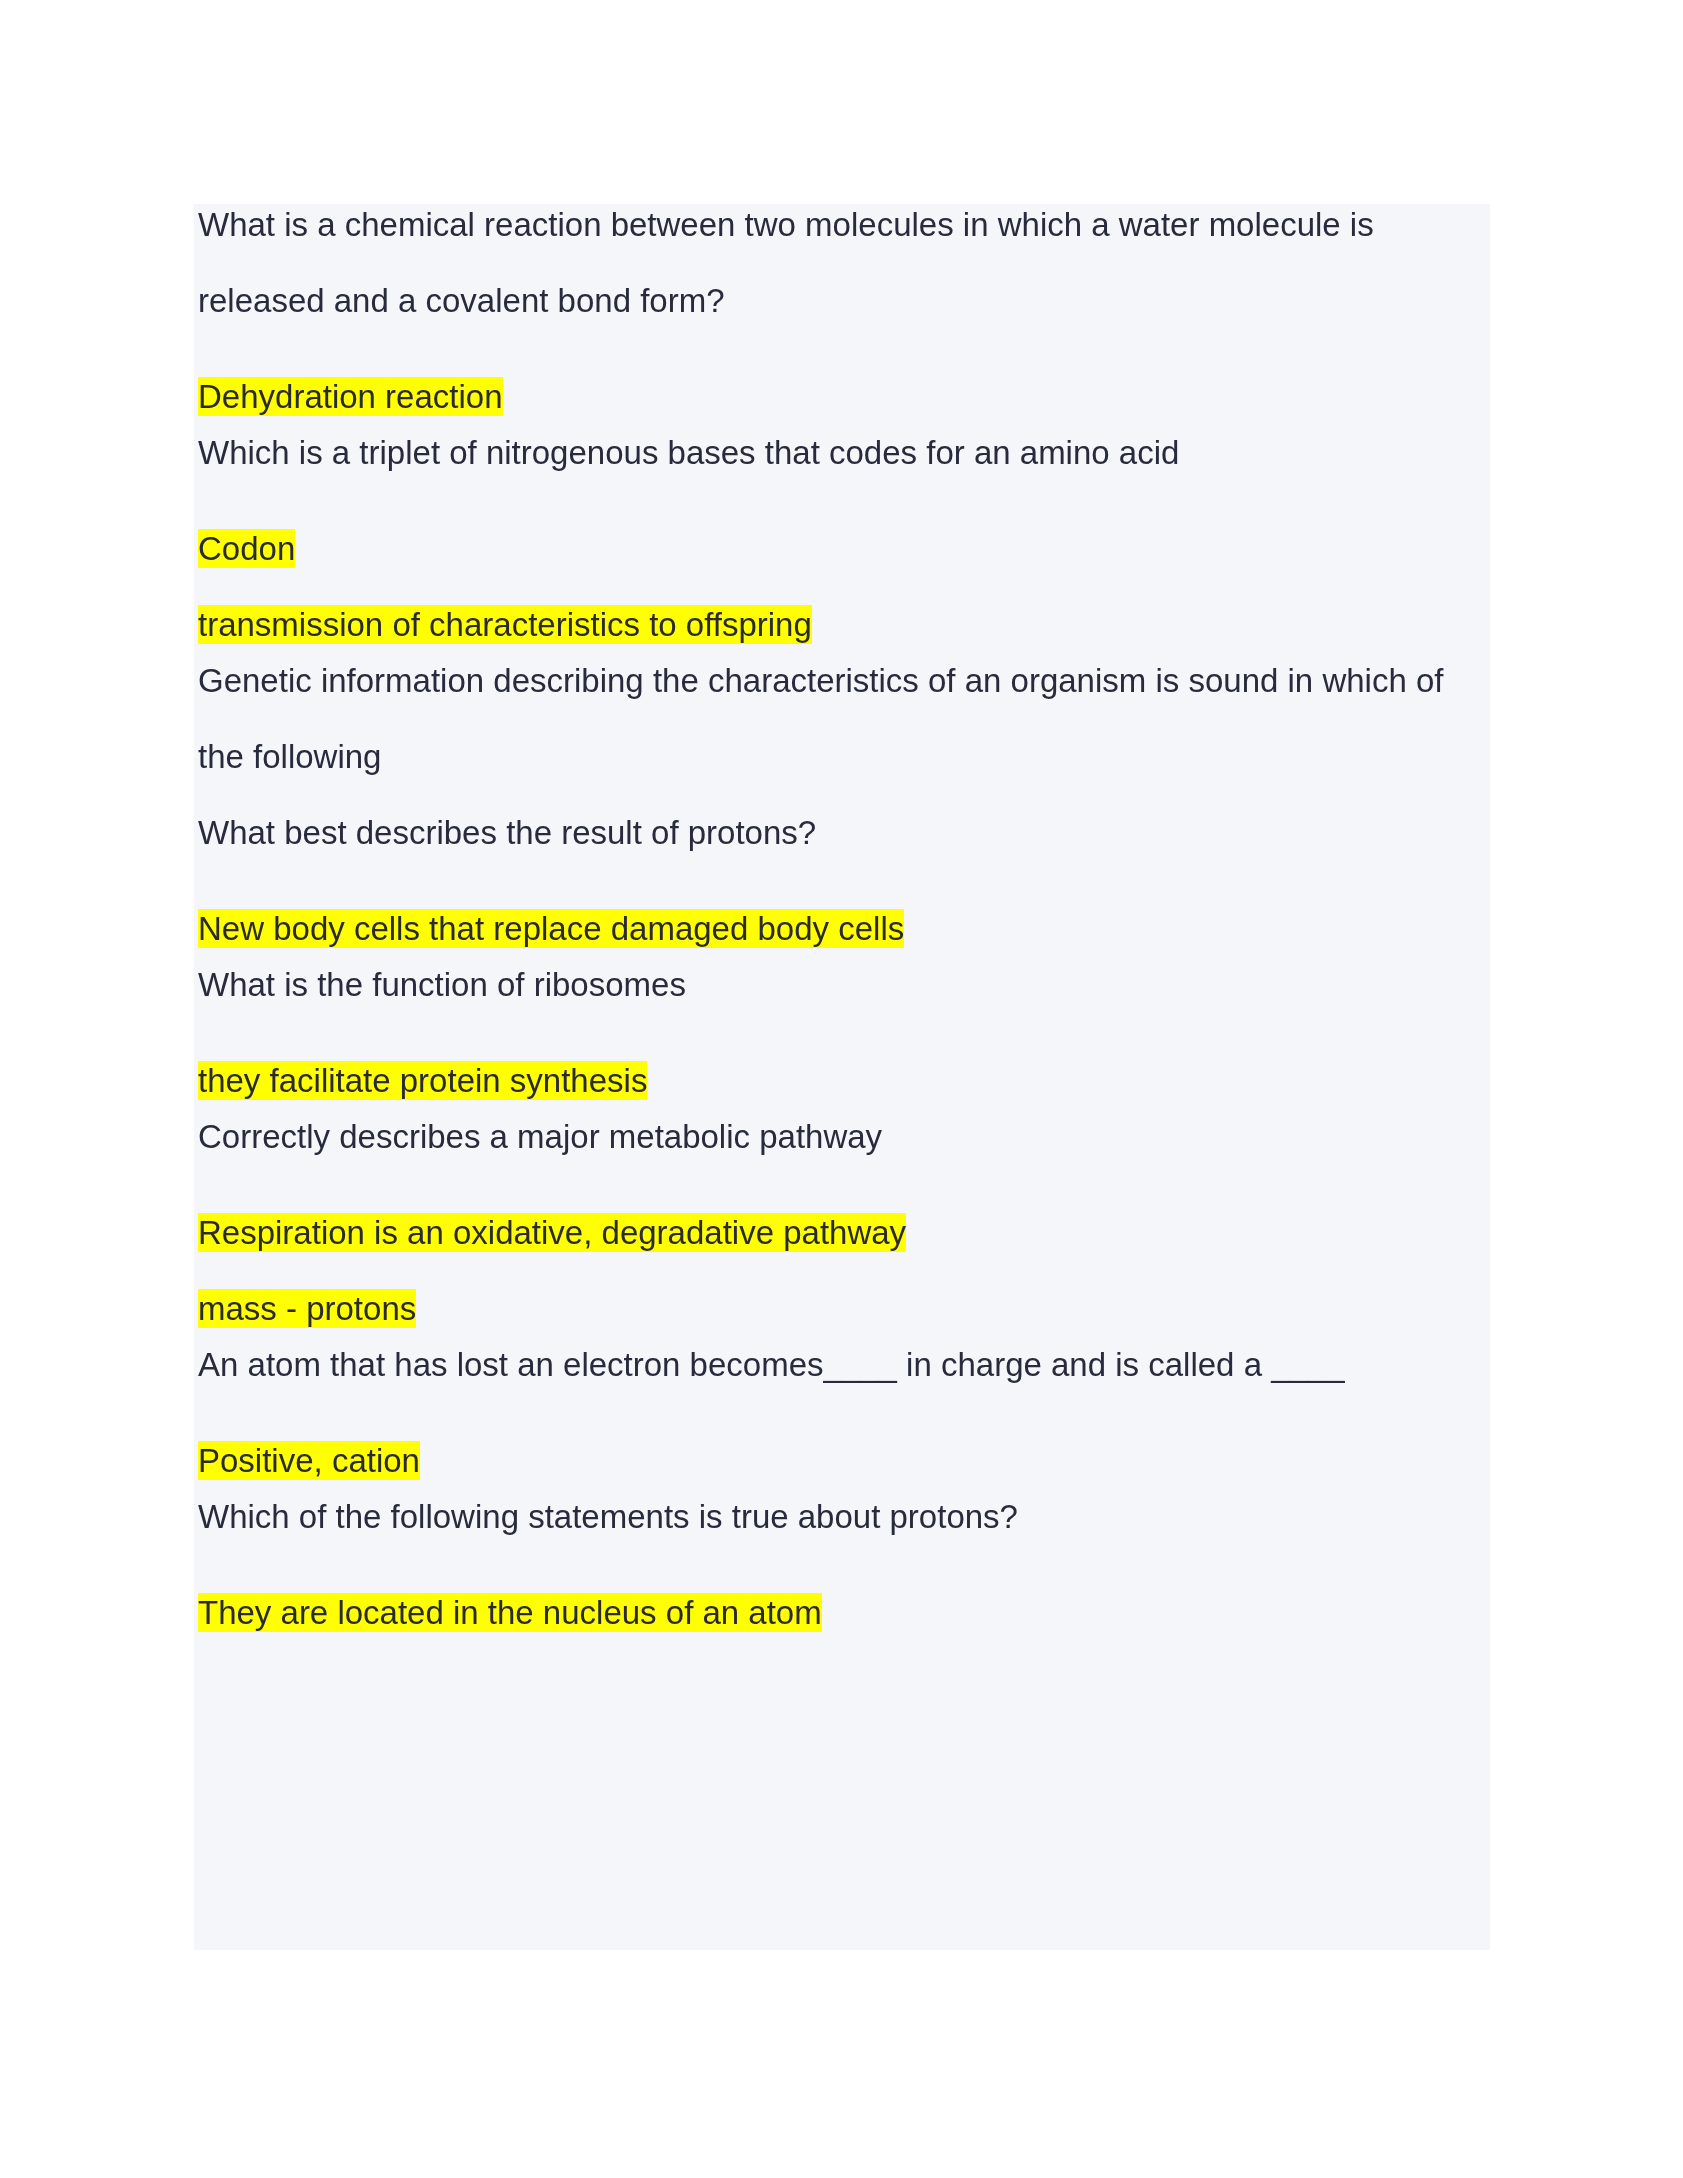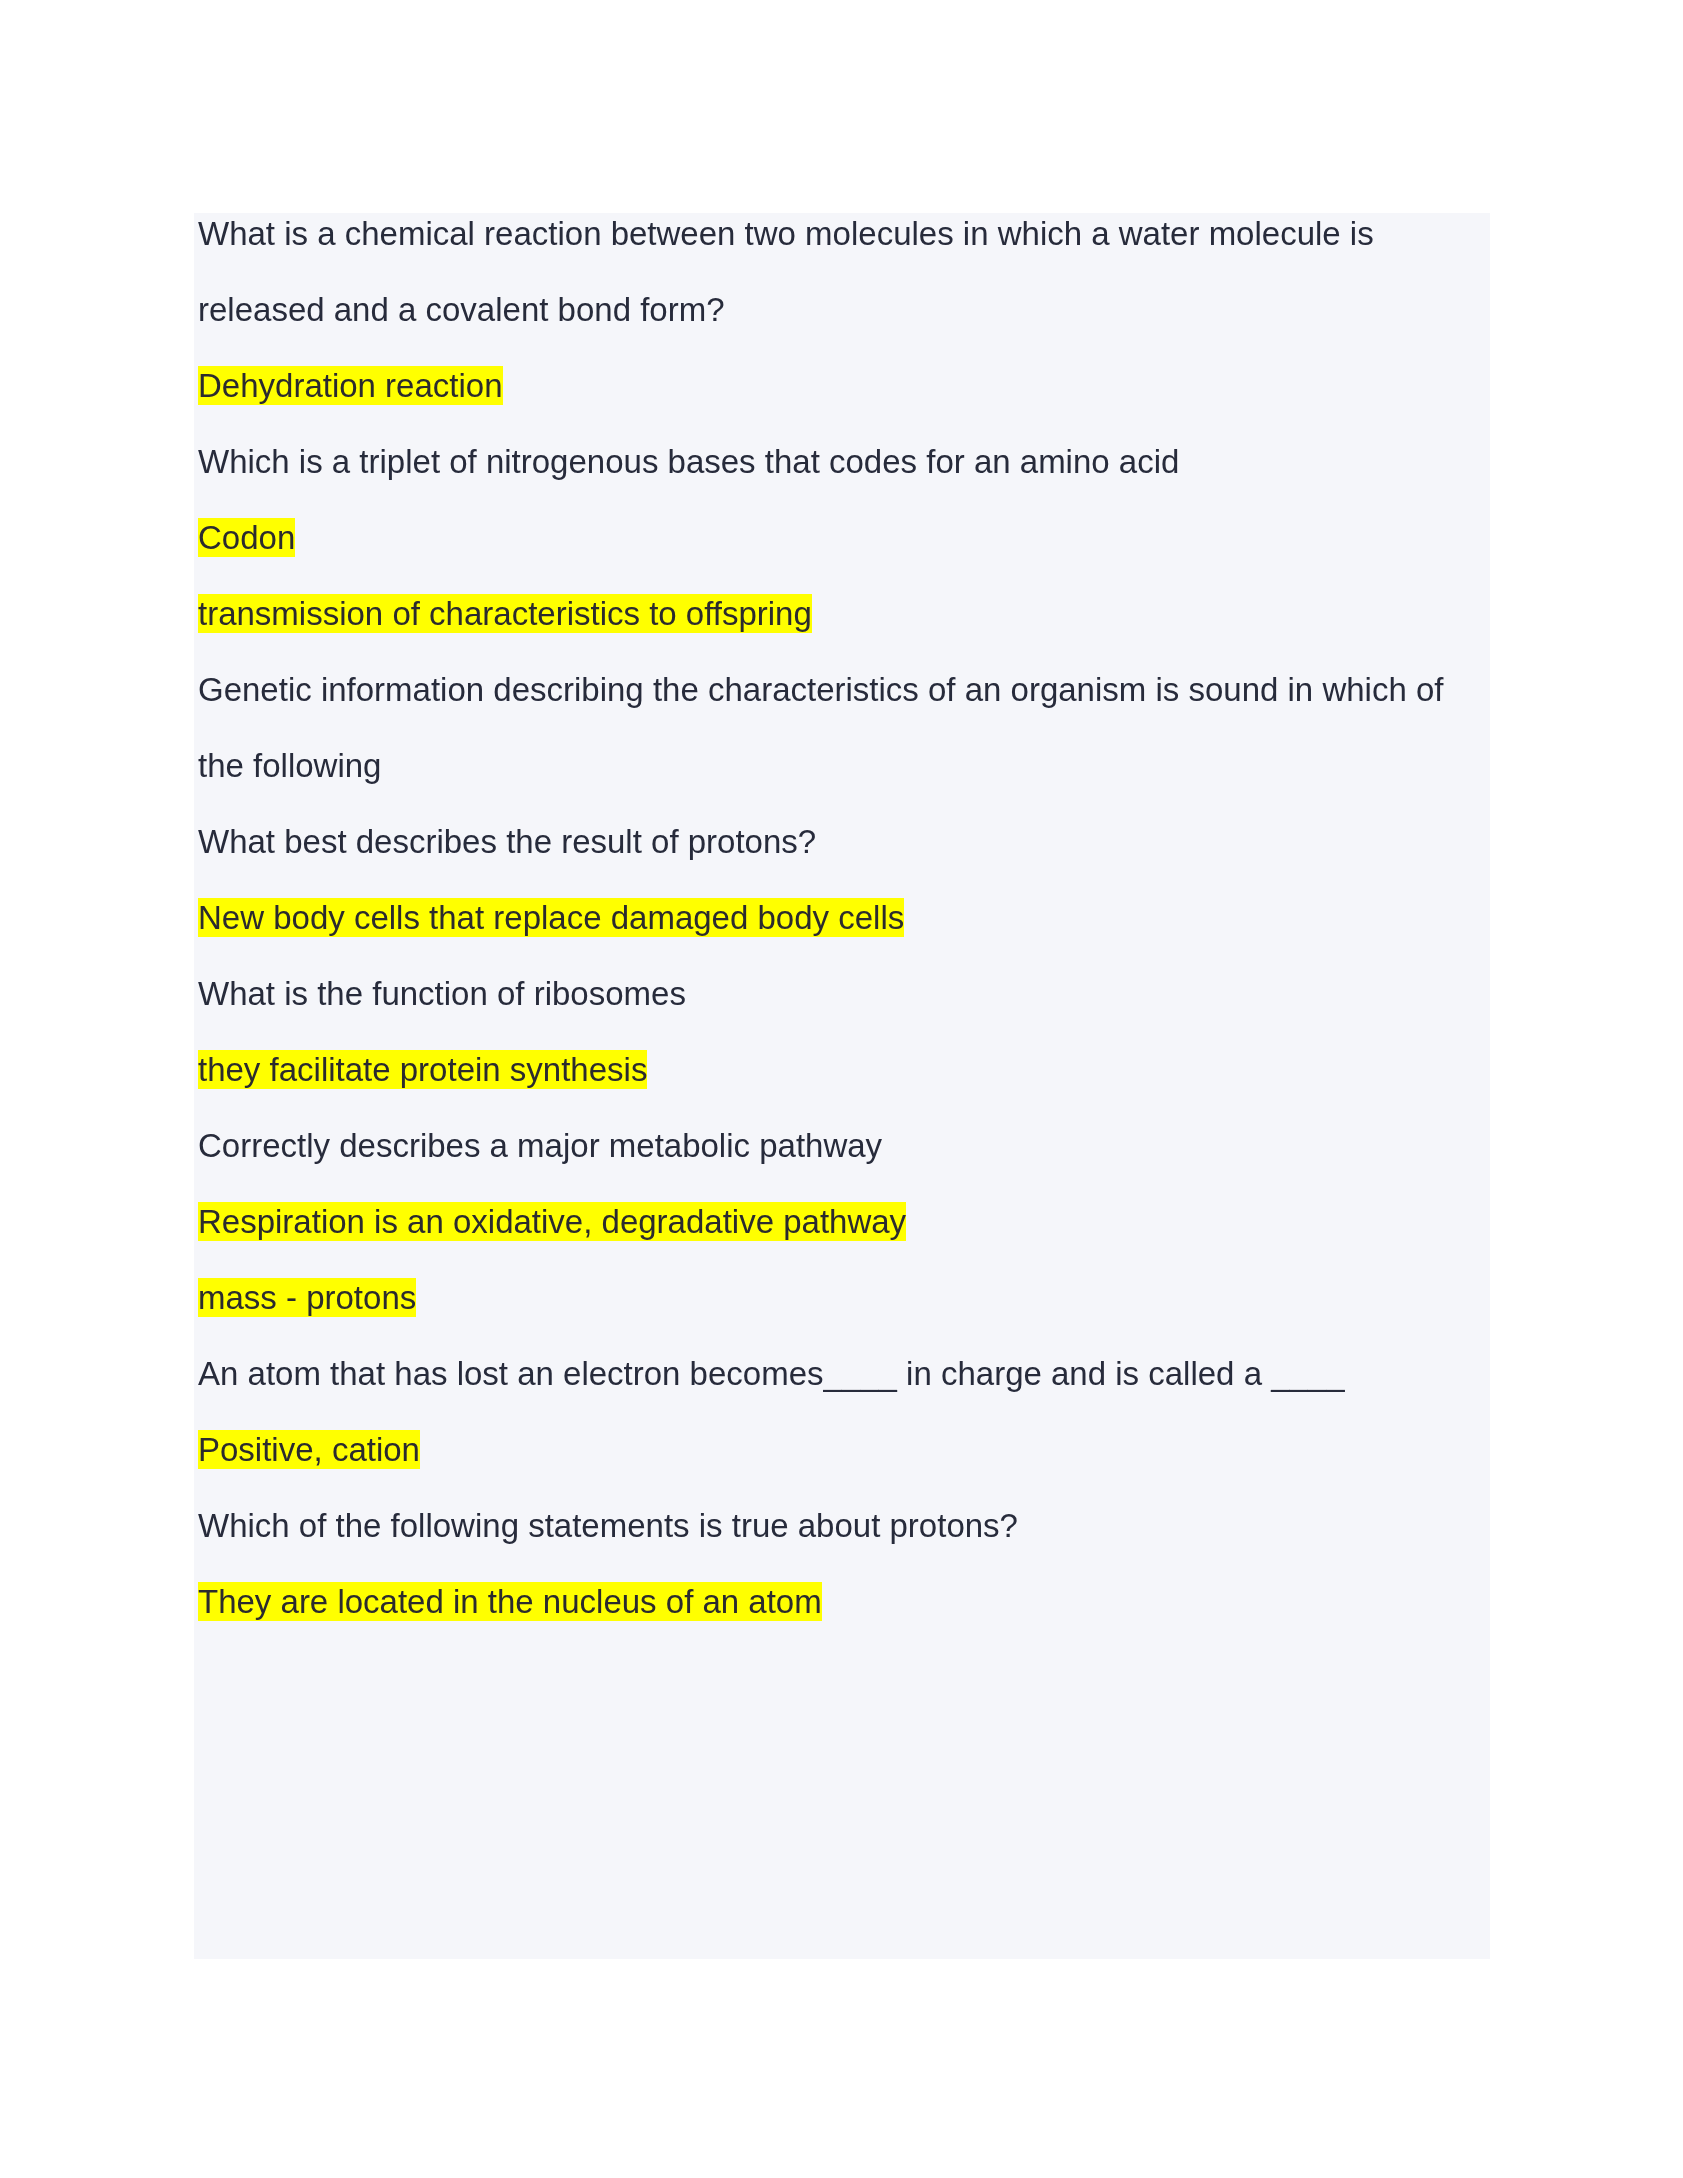--- a/index.html
+++ b/index.html
@@ -10,21 +10,21 @@
     body {
       width: 1683px;
       height: 2178px;
       position: relative;
       overflow: hidden;
       font-family: "Liberation Sans", sans-serif;
     }
     .qa-panel {
       position: absolute;
       left: 194px;
-      top: 213px;
+      top: 204px;
       width: 1296px;
       height: 1746px;
       background: #f5f6fa;
       box-sizing: border-box;
       padding-top: 1px;
       padding-left: 4px;
     }
     .row {
       height: 76px;
       white-space: nowrap;
@@ -32,20 +32,21 @@
     .row .txt {
       display: inline-block;
       font-size: 33px;
       line-height: 39px;
       color: #272b3b;
       vertical-align: top;
     }
     .row.answer .txt {
       background: #ffff00;
       color: #2b2b2e;
+      margin-top: 20px;
     }
   </style>
 </head>
 <body>
 
 <div class="qa-panel">
   <div class="row question"><span class="txt">What is a chemical reaction between two molecules in which a water molecule is</span></div>
   <div class="row question"><span class="txt">released and a covalent bond form?</span></div>
   <div class="row answer"><span class="txt">Dehydration reaction</span></div>
   <div class="row question"><span class="txt">Which is a triplet of nitrogenous bases that codes for an amino acid</span></div>

